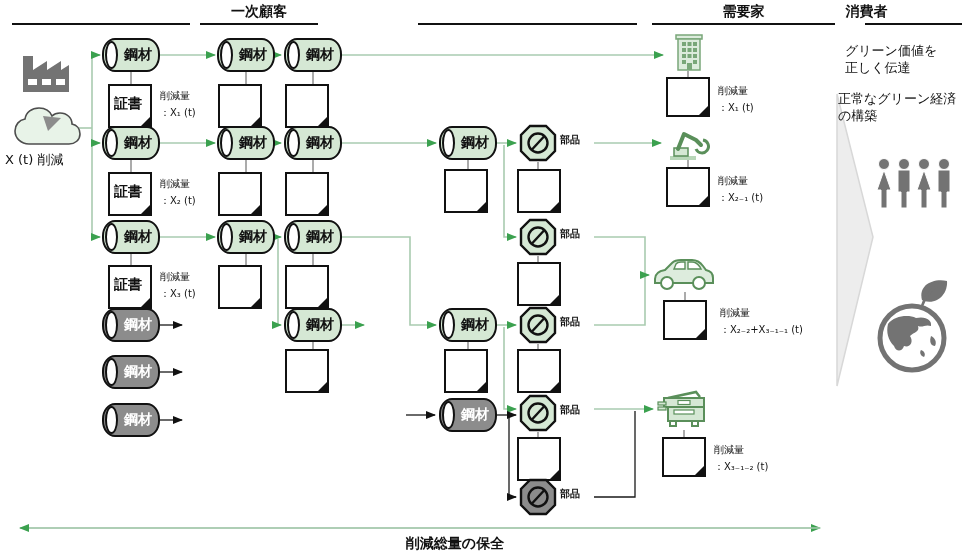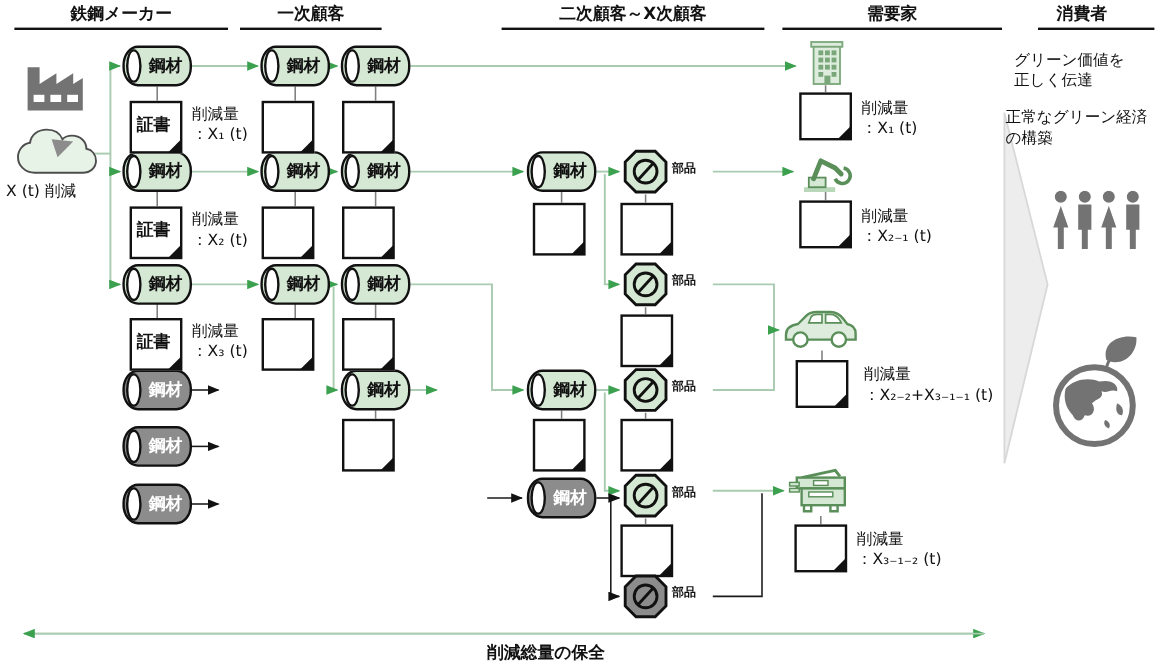--- a/index.html
+++ b/index.html
@@ -21,21 +21,21 @@
   
   .doc{position:absolute;width:44px;height:44px;background:#fff;border:2px solid #111;box-sizing:border-box;}
   .doc::after{content:"";position:absolute;right:-1px;bottom:-1px;width:0;height:0;
               border-style:solid;border-width:0 0 11px 11px;border-color:transparent transparent #111 transparent;}
   .doc .cert-t{position:absolute;left:0;right:4px;top:0;bottom:4px;display:flex;align-items:center;justify-content:center;
                font-size:14px;font-weight:bold;}
   .doc.demand{height:40px;}
   
   .oct{position:absolute;width:38px;height:38px;}
   .plbl{position:absolute;font-size:10px;font-weight:bold;white-space:nowrap;}
-  .amount{position:absolute;font-size:13px;line-height:17px;white-space:nowrap;}
+  .amount{position:absolute;font-size:10px;line-height:17px;white-space:nowrap;}
   .txt{position:absolute;font-size:13px;line-height:17px;text-align:left;white-space:nowrap;}
   .footer-lbl{position:absolute;font-size:14px;font-weight:bold;text-align:center;}
   svg{display:block;}
 </style>
 </head>
 <body>
 
 <div id="canvas">
 
   <svg class="abs" width="980" height="560" style="left:0;top:0;">
@@ -94,29 +94,27 @@
       <path d="M131,253 V265 M246,253 V265 M313,253 V265"></path>
       <path d="M313,342 V349"></path>
       <path d="M468,160 V169 M538,162 V169"></path>
       <path d="M538,256 V262"></path>
       <path d="M468,342 V349 M538,344 V349"></path>
       <path d="M538,432 V437"></path>
       <path d="M688,71 V77 M688,160 V167 M685,292 V300 M684,430 V437"></path>
     </g>
   </svg>
 
-  <div class="hdr" style="left:12px;top:3px;width:178px;">鉄鋼メーカー</div>
   <div class="uline" style="left:12px;top:23px;width:178px;"></div>
   <div class="hdr" style="left:200px;top:3px;width:118px;">一次顧客</div>
   <div class="uline" style="left:200px;top:23px;width:118px;"></div>
-  <div class="hdr" style="left:418px;top:3px;width:219px;">二次顧客～X次顧客</div>
   <div class="uline" style="left:418px;top:23px;width:219px;"></div>
   <div class="hdr" style="left:652px;top:3px;width:183px;">需要家</div>
   <div class="uline" style="left:652px;top:23px;width:183px;"></div>
-  <div class="hdr" style="left:853px;top:3px;width:97px;text-align:center;">消費者</div>
+  <div class="hdr" style="left:818px;top:3px;width:97px;text-align:center;">消費者</div>
   <div class="uline" style="left:865px;top:23px;width:97px;"></div>
 
   <div class="abs" style="left:18px;top:46px;">
     <svg width="56" height="48" viewBox="0 0 56 48">
       <path d="M5,46 V10 H15 V24 L29,15 V24 L43,15 V24 L51,19 V46 Z" fill="#737373"></path>
       <rect x="10" y="33" width="9" height="6" fill="#fff"></rect>
       <rect x="24" y="33" width="9" height="6" fill="#fff"></rect>
       <rect x="38" y="33" width="9" height="6" fill="#fff"></rect>
     </svg>
   </div>

